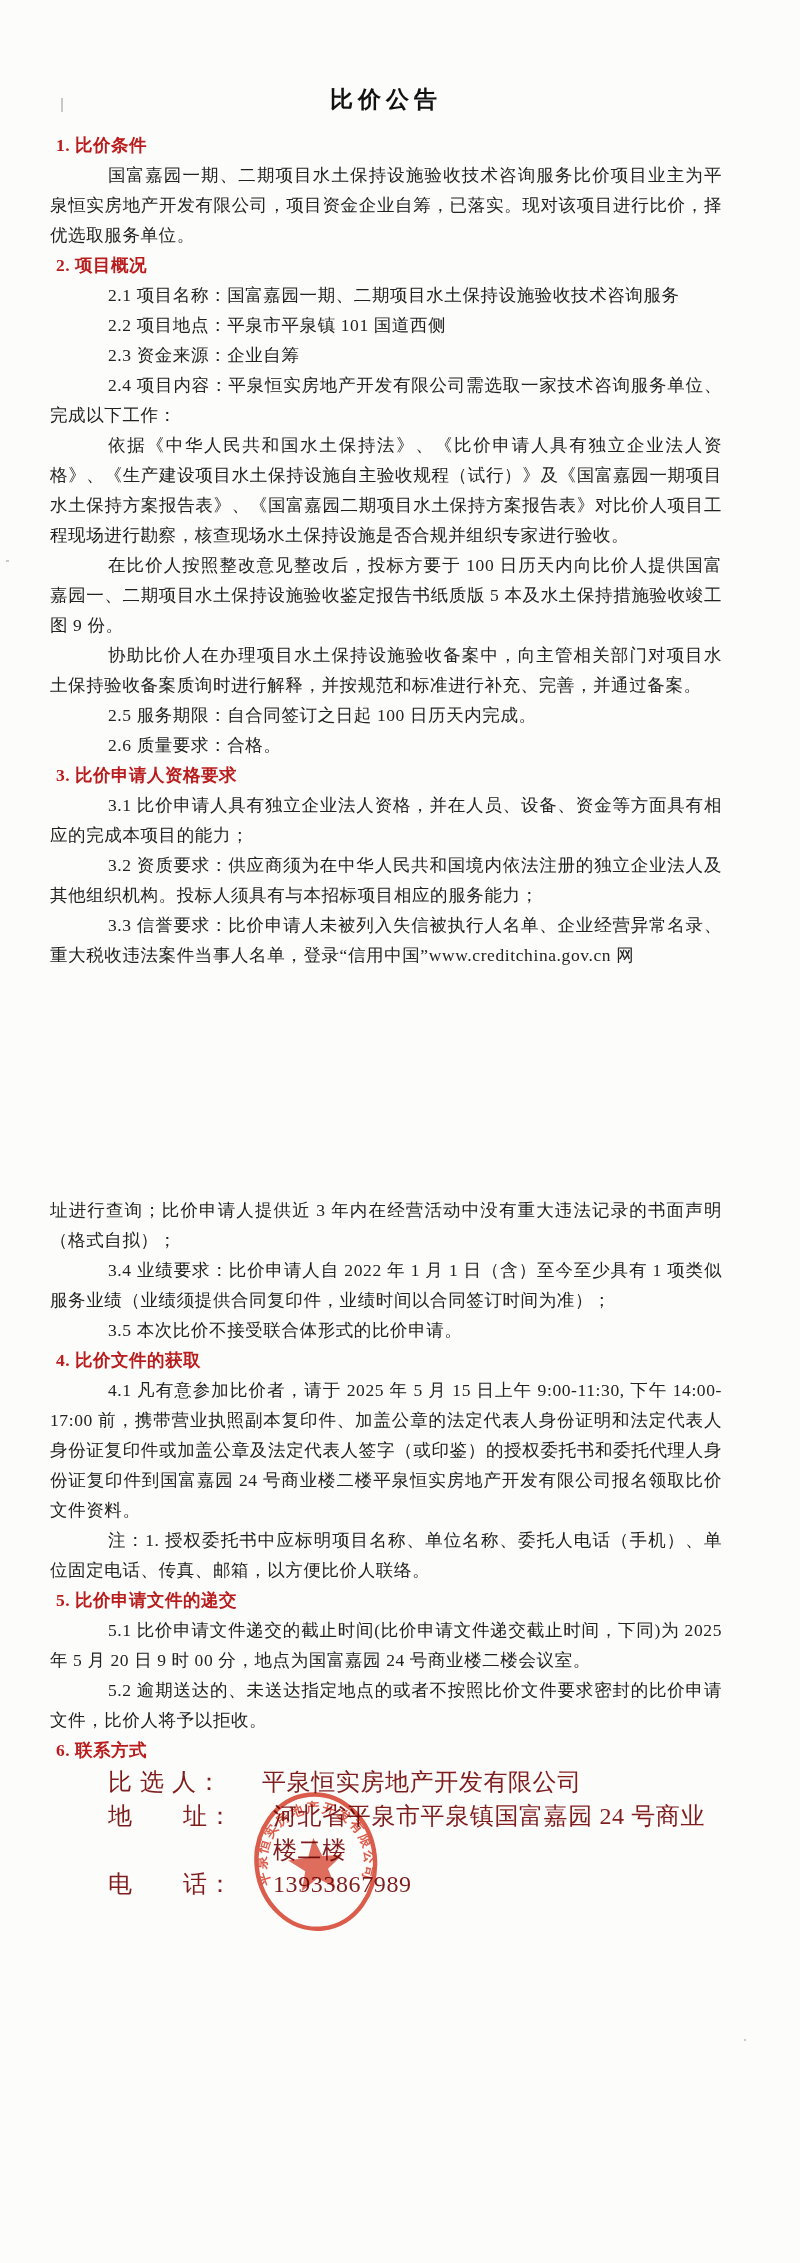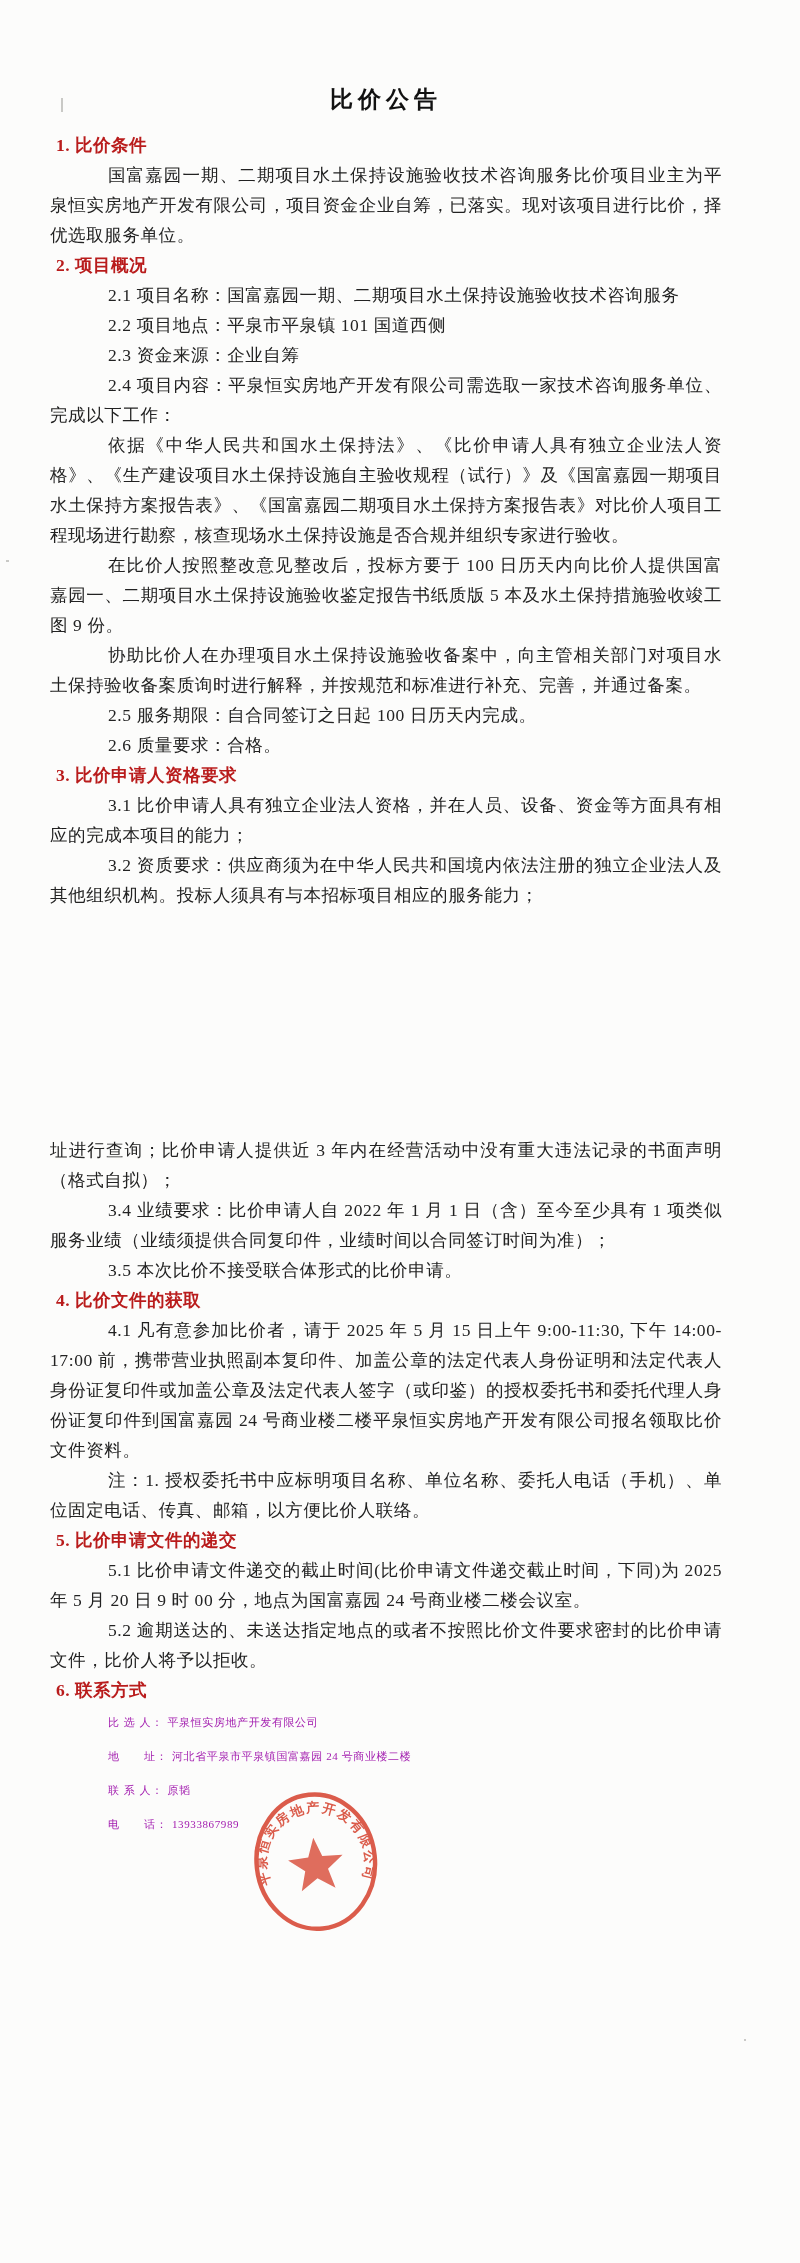--- a/index.html
+++ b/index.html
@@ -34,25 +34,26 @@
     font-size:17.5px;
     line-height:30px;
     letter-spacing:0.6px;
     text-align:justify;
     color:#222;
   }
   .indent-2{ text-indent:58px; }
   .spacer{ height:225px; }
   .contact{
     display:flex;
-    font-size:11px;
+    font-size:24px;
     line-height:34px;
     letter-spacing:0.6px;
     padding-left:58px;
-    color:#a21caf;
+    color:#7f1d1d;
+    gap:36px;
   }
   .contact .label{ white-space:pre; letter-spacing:1px; }
   .contact .value{ padding-left:4px; }
   
   .stamp{
     position:absolute;
     left:236px; top:1772px;
     width:160px; height:184px;
     transform:rotate(-6deg);
     opacity:0.85;
@@ -82,42 +83,39 @@
       <div class="para indent-2">2.3 资金来源：企业自筹</div>
       <div class="para indent-2">2.4 项目内容：平泉恒实房地产开发有限公司需选取一家技术咨询服务单位、完成以下工作：</div>
       <div class="para indent-2">依据《中华人民共和国水土保持法》、《比价申请人具有独立企业法人资格》、《生产建设项目水土保持设施自主验收规程（试行）》及《国富嘉园一期项目水土保持方案报告表》、《国富嘉园二期项目水土保持方案报告表》对比价人项目工程现场进行勘察，核查现场水土保持设施是否合规并组织专家进行验收。</div>
       <div class="para indent-2">在比价人按照整改意见整改后，投标方要于 100 日历天内向比价人提供国富嘉园一、二期项目水土保持设施验收鉴定报告书纸质版 5 本及水土保持措施验收竣工图 9 份。</div>
       <div class="para indent-2">协助比价人在办理项目水土保持设施验收备案中，向主管相关部门对项目水土保持验收备案质询时进行解释，并按规范和标准进行补充、完善，并通过备案。</div>
       <div class="para indent-2">2.5 服务期限：自合同签订之日起 100 日历天内完成。</div>
       <div class="para indent-2">2.6 质量要求：合格。</div>
       <div class="heading">3. 比价申请人资格要求</div>
       <div class="para indent-2">3.1 比价申请人具有独立企业法人资格，并在人员、设备、资金等方面具有相应的完成本项目的能力；</div>
       <div class="para indent-2">3.2 资质要求：供应商须为在中华人民共和国境内依法注册的独立企业法人及其他组织机构。投标人须具有与本招标项目相应的服务能力；</div>
+      <div class="para indent-2">3.3 信誉要求：比价申请人未被列入失信被执行人名单、企业经营异常名录、重大税收违法案件当事人名单，登录“信用中国”www.creditchina.gov.cn 网</div>
       <div class="spacer"></div>
       <div class="para">址进行查询；比价申请人提供近 3 年内在经营活动中没有重大违法记录的书面声明（格式自拟）；</div>
       <div class="para indent-2">3.4 业绩要求：比价申请人自 2022 年 1 月 1 日（含）至今至少具有 1 项类似服务业绩（业绩须提供合同复印件，业绩时间以合同签订时间为准）；</div>
       <div class="para indent-2">3.5 本次比价不接受联合体形式的比价申请。</div>
       <div class="heading">4. 比价文件的获取</div>
       <div class="para indent-2">4.1 凡有意参加比价者，请于 2025 年 5 月 15 日上午 9:00-11:30, 下午 14:00-17:00 前，携带营业执照副本复印件、加盖公章的法定代表人身份证明和法定代表人身份证复印件或加盖公章及法定代表人签字（或印鉴）的授权委托书和委托代理人身份证复印件到国富嘉园 24 号商业楼二楼平泉恒实房地产开发有限公司报名领取比价文件资料。</div>
       <div class="para indent-2">注：1. 授权委托书中应标明项目名称、单位名称、委托人电话（手机）、单位固定电话、传真、邮箱，以方便比价人联络。</div>
       <div class="heading">5. 比价申请文件的递交</div>
       <div class="para indent-2">5.1 比价申请文件递交的截止时间(比价申请文件递交截止时间，下同)为 2025 年 5 月 20 日 9 时 00 分，地点为国富嘉园 24 号商业楼二楼会议室。</div>
       <div class="para indent-2">5.2 逾期送达的、未送达指定地点的或者不按照比价文件要求密封的比价申请文件，比价人将予以拒收。</div>
       <div class="heading">6. 联系方式</div>
       <div class="contact">
         <span class="label">比 选 人：</span>
         <span class="value">平泉恒实房地产开发有限公司</span>
       </div>
       <div class="contact">
         <span class="label">地　　址：</span>
         <span class="value">河北省平泉市平泉镇国富嘉园 24 号商业楼二楼</span>
-      </div>
-      <div class="contact">
-        <span class="label">联 系 人：</span>
-        <span class="value">原韬</span>
       </div>
       <div class="contact">
         <span class="label">电　　话：</span>
         <span class="value">13933867989</span>
       </div>
     </div>
 </div>
 
 <svg class="stamp" viewBox="0 0 200 230" aria-hidden="true">
   <defs>

